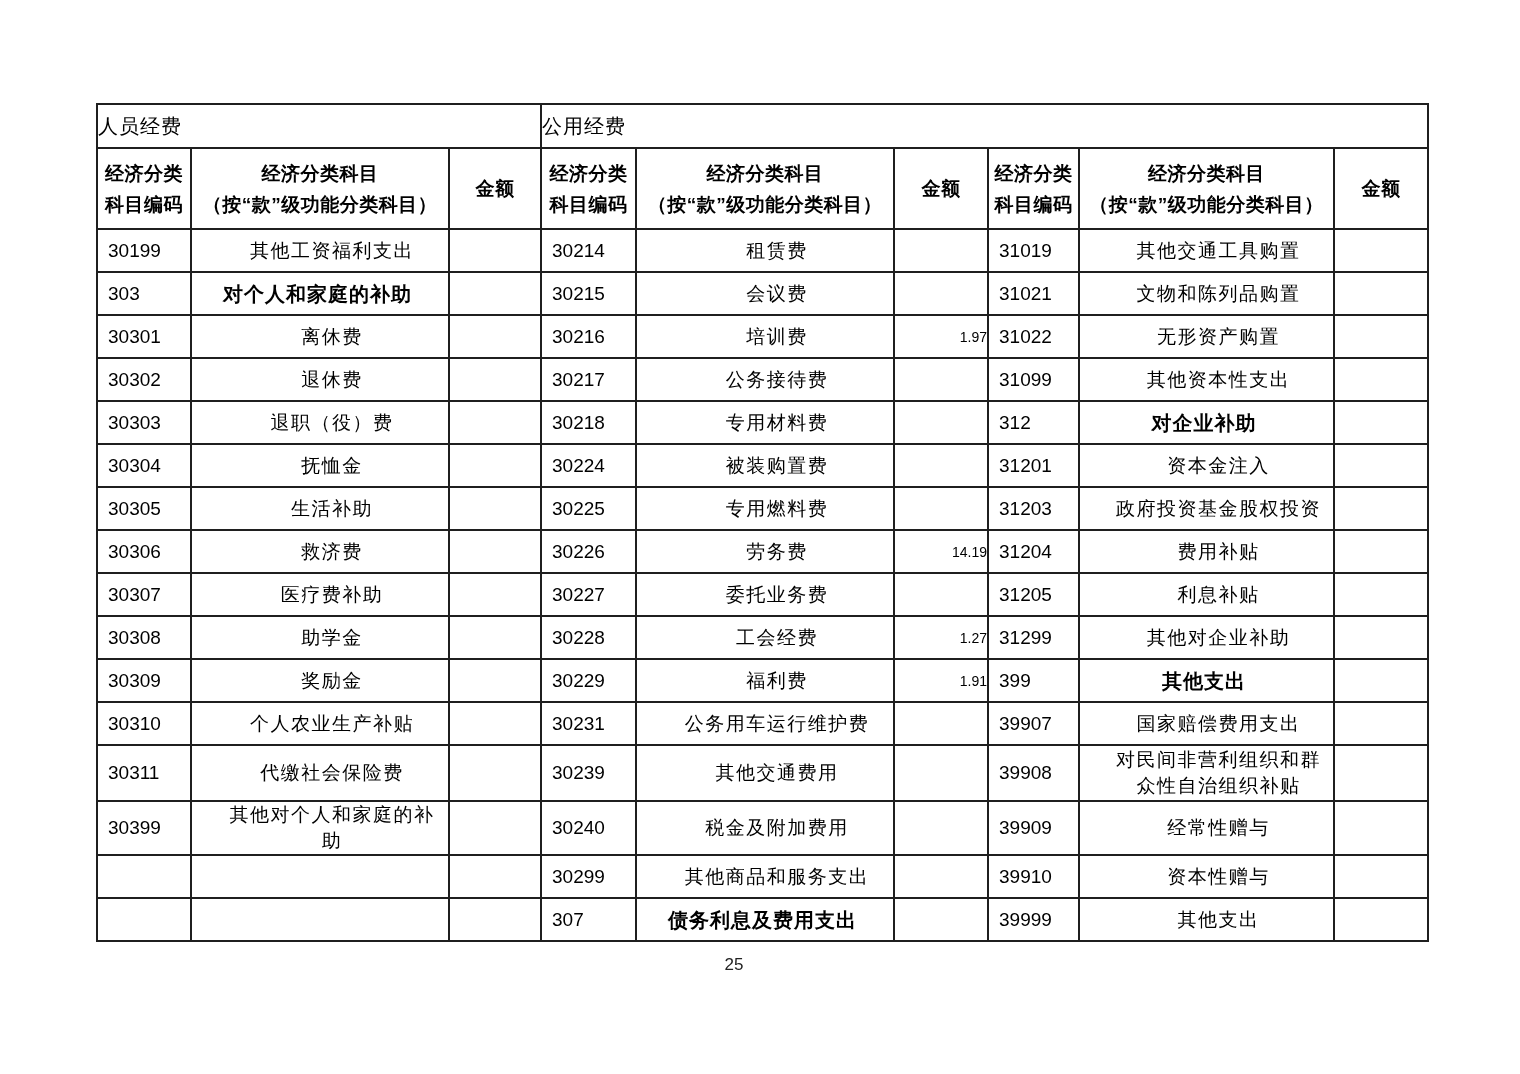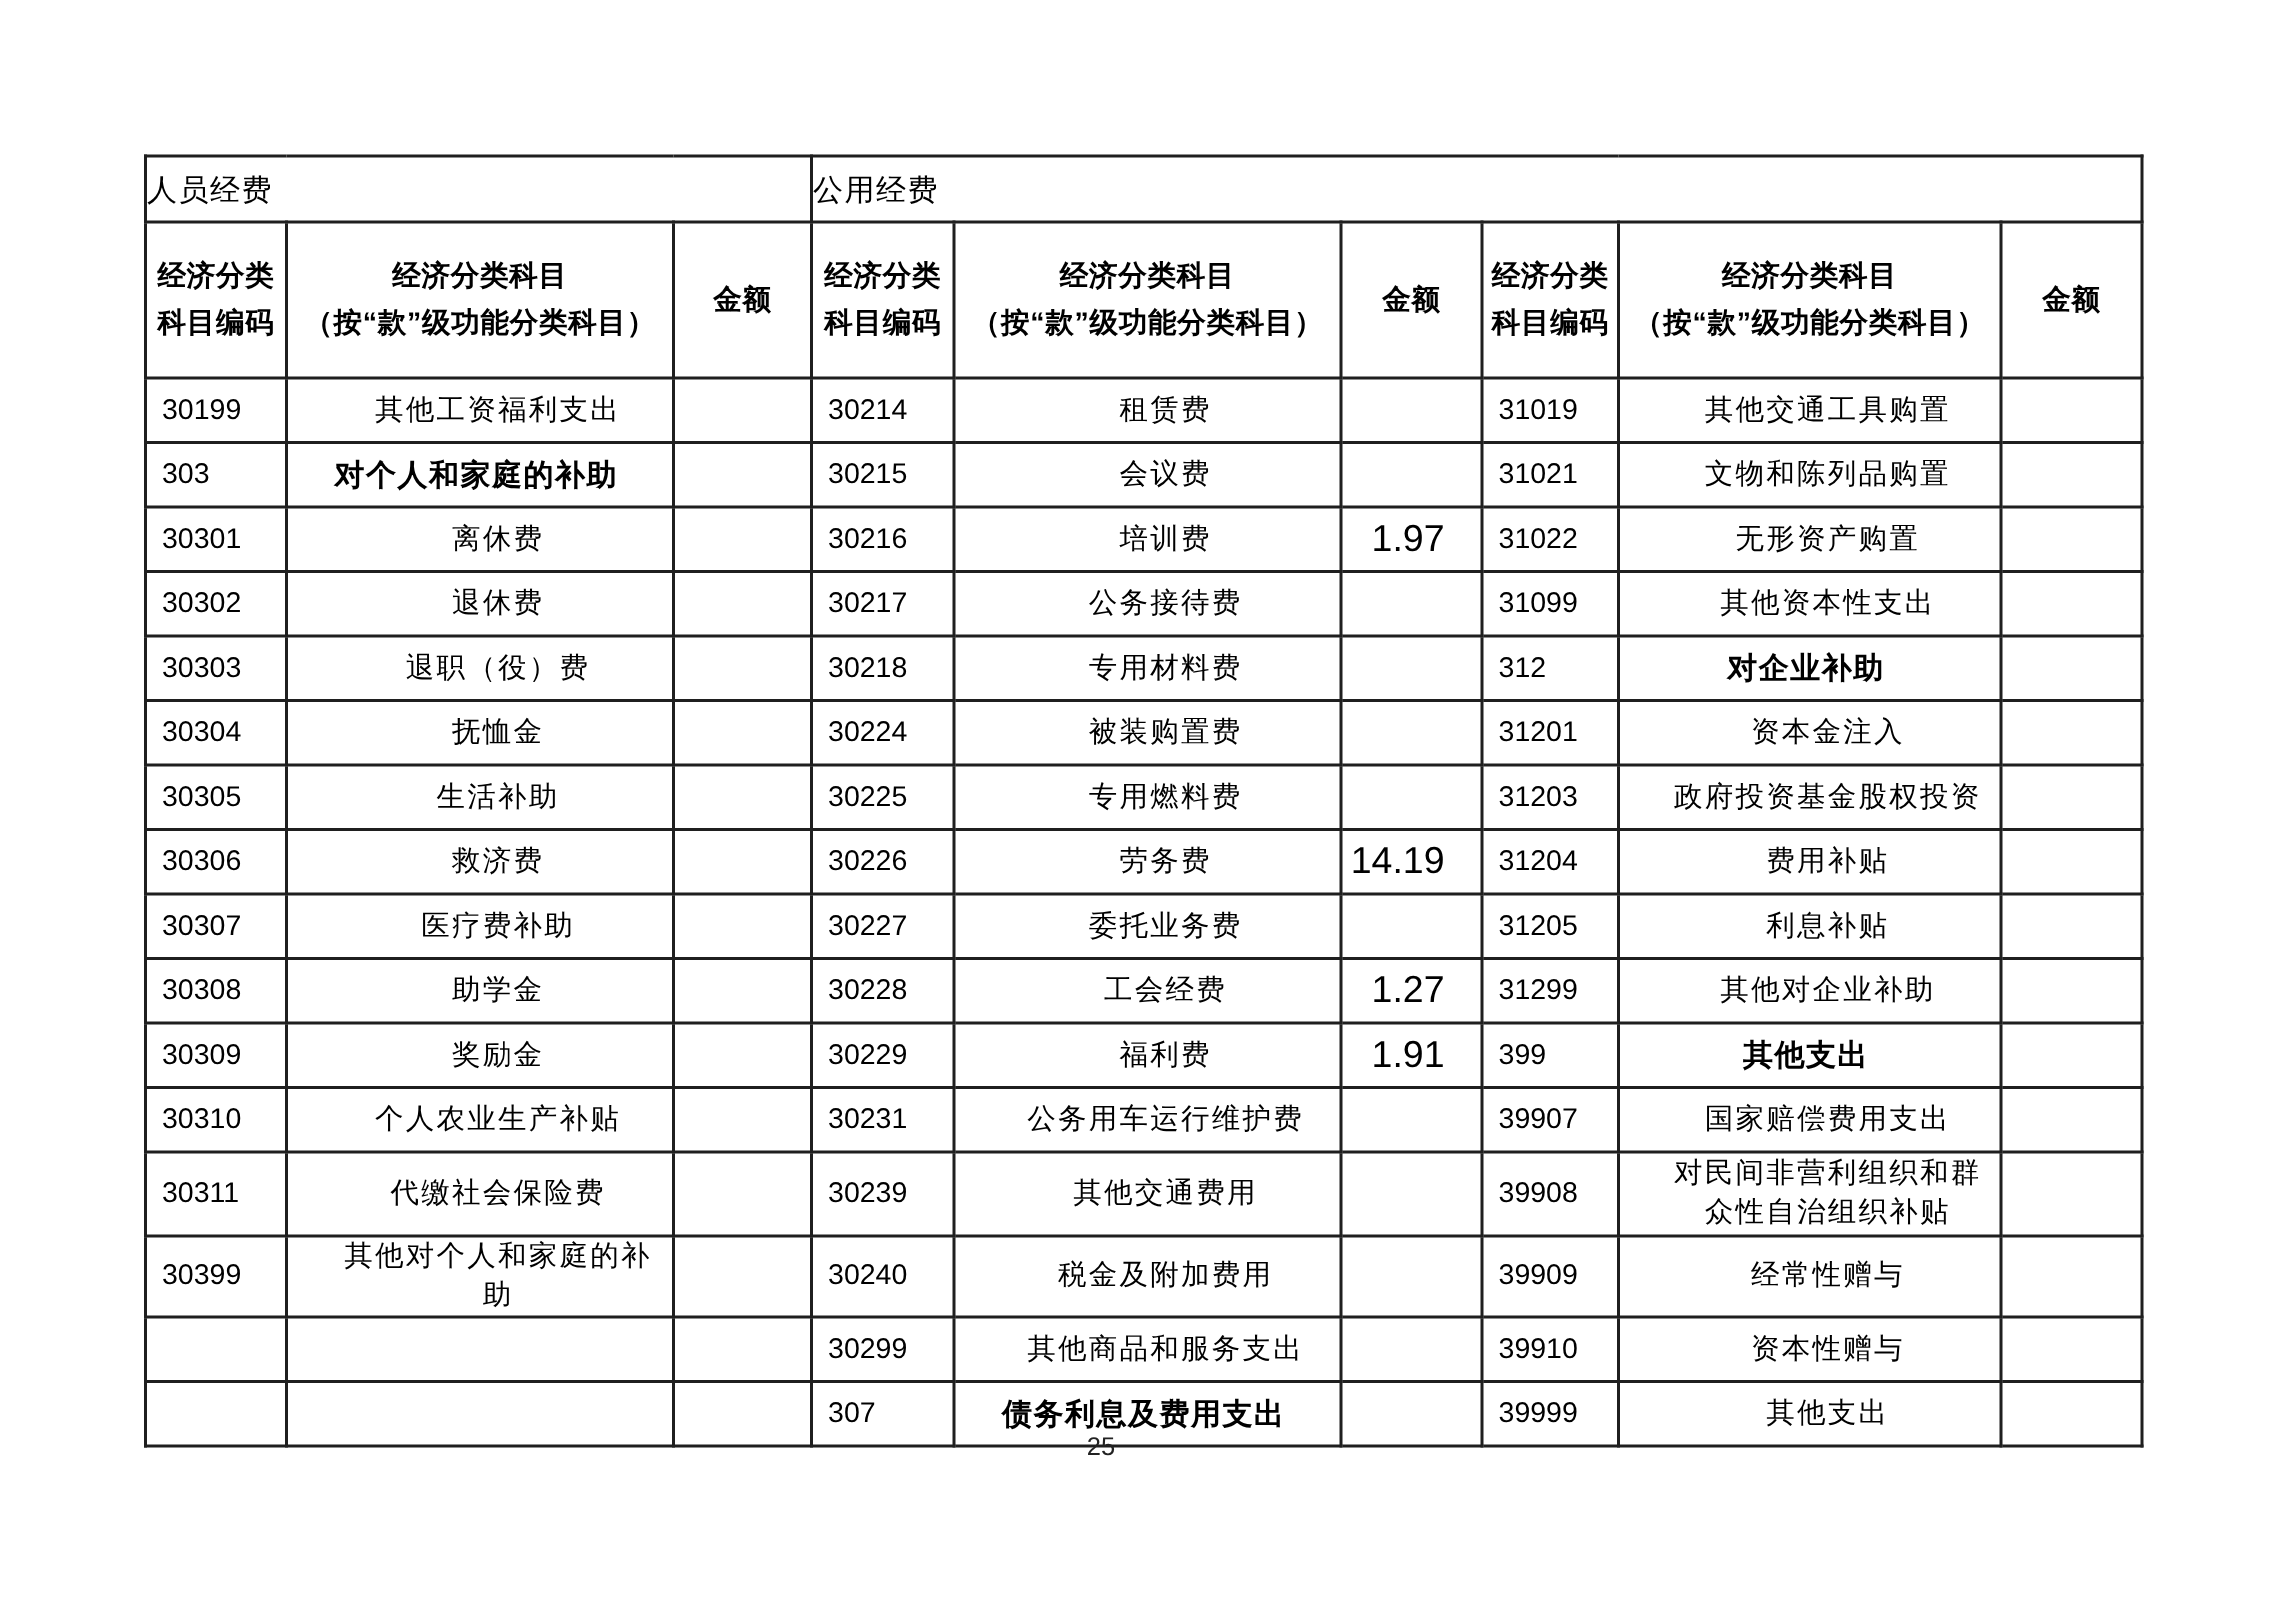--- a/index.html
+++ b/index.html
@@ -28,21 +28,21 @@
     background: #ffffff;
   }
   .budget thead tr.group-row { height: 44px; }
   .budget thead tr.group-row th {
     font-family: "Liberation Sans", sans-serif;
     font-weight: normal;
     font-size: 20px;
     text-align: left;
     letter-spacing: 1px;
   }
-  .budget thead tr.colhead-row { height: 104px; }
+  .budget thead tr.colhead-row { height: 81px; }
   .budget thead tr.colhead-row th {
     font-family: "Liberation Sans", sans-serif;
     font-weight: bold;
     font-size: 19px;
     text-align: center;
     line-height: 31px;
     white-space: pre-line;
     letter-spacing: 0.5px;
   }
   .budget tbody tr { height: 43px; }
@@ -62,23 +62,23 @@
     line-height: 26px;
   }
   .budget td.subject.bold {
     font-weight: bold;
     font-size: 20px;
     padding-left: 1px;
     letter-spacing: 1px;
   }
   .budget td.amount {
     font-family: "Liberation Sans", sans-serif;
-    font-size: 25px;
+    font-size: 14px;
     text-align: right;
-    padding-right: 24px;
+    padding-right: 0;
   }
   .page-number {
     position: absolute;
     top: 955px;
     left: 0;
     width: 1468px;
     text-align: center;
     font-family: "Liberation Sans", sans-serif;
     font-size: 17px;
     color: #222222;

